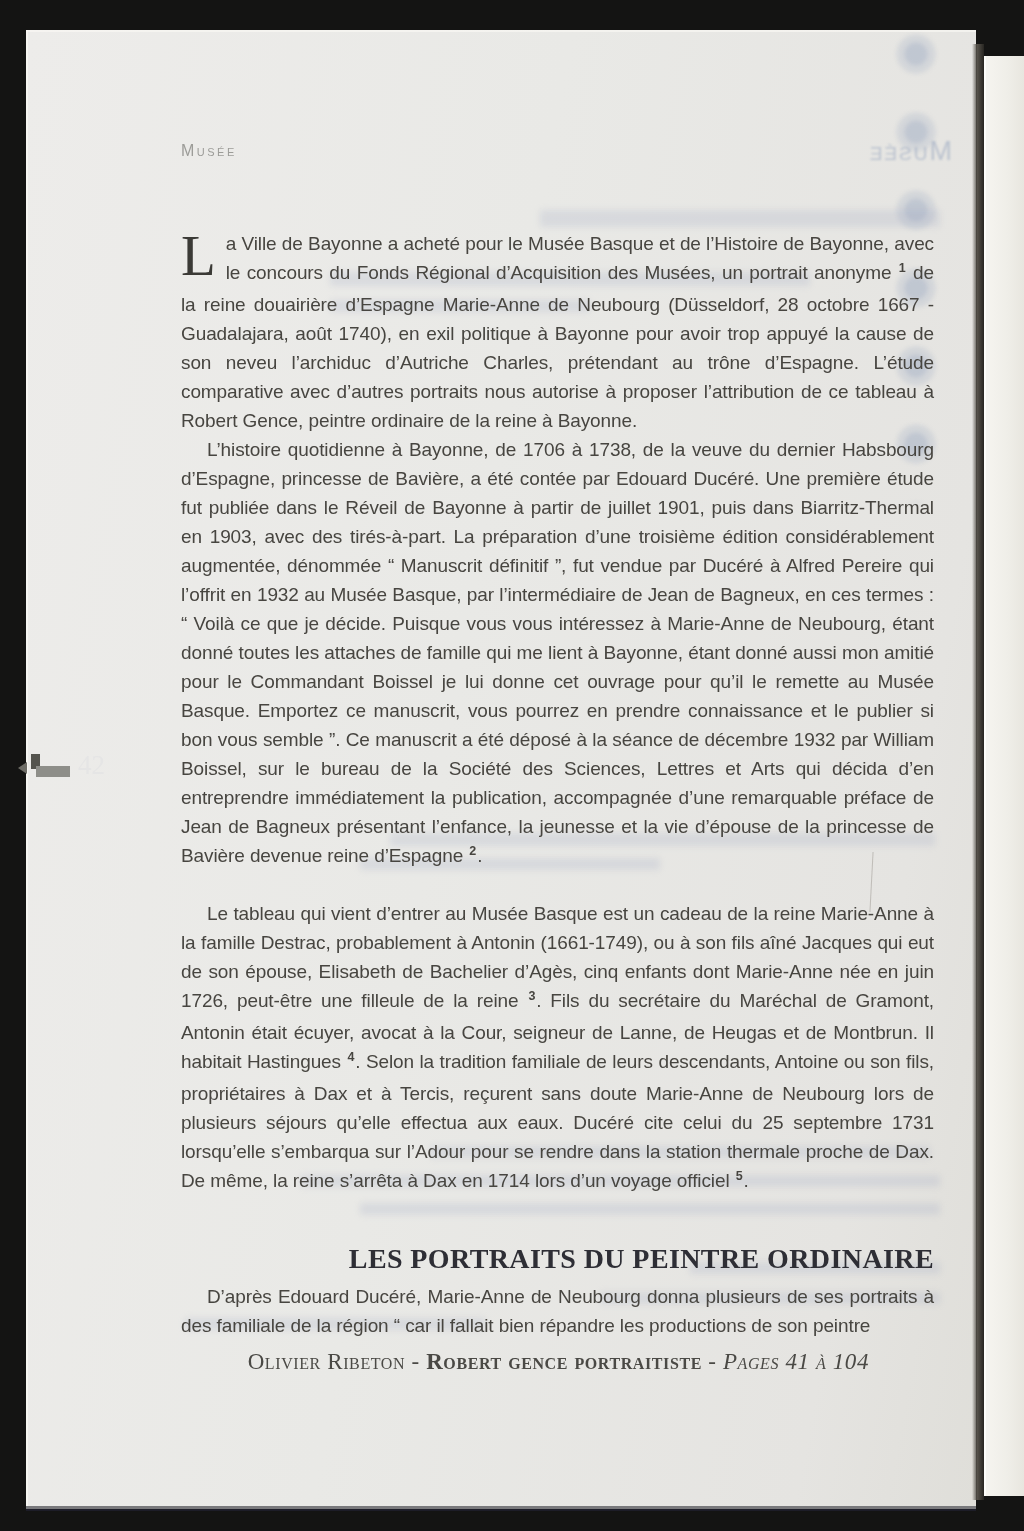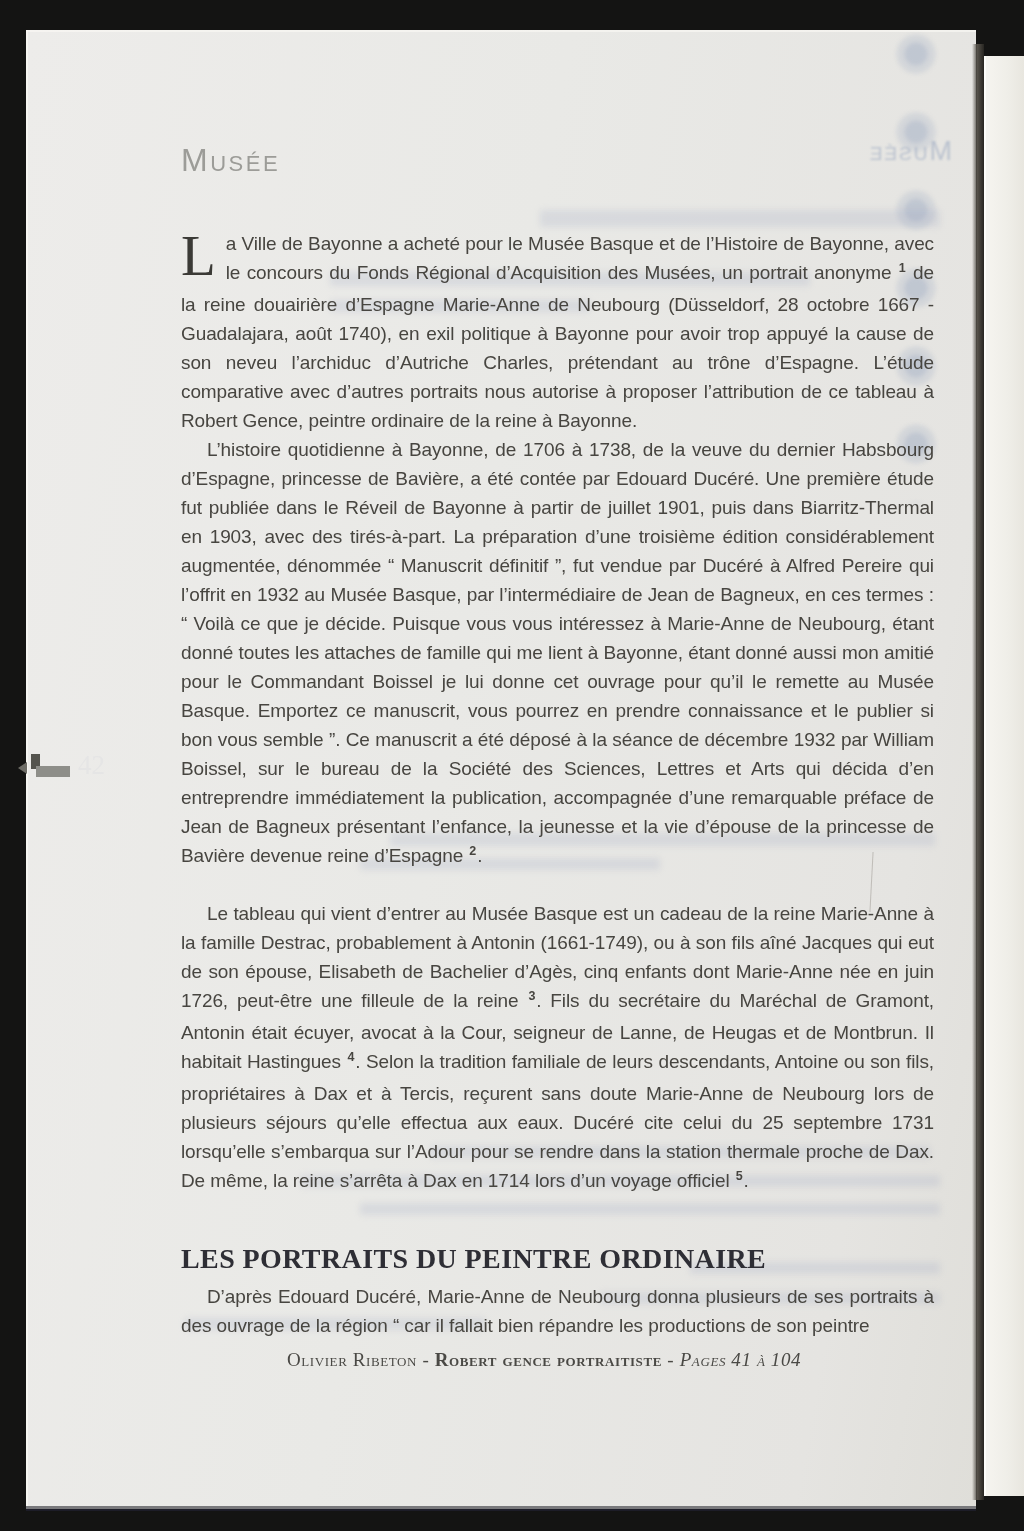--- a/index.html
+++ b/index.html
@@ -43,53 +43,53 @@
     color:rgba(152,166,192,.55);transform:scaleX(-1);
     filter:blur(1px);text-align:left;
   }
   .ghost-bar{
     position:absolute;background:rgba(150,162,188,.20);
     filter:blur(3px);border-radius:2px;
   }
   
   .kicker{
     position:absolute;left:155px;top:112px;
-    font-variant:small-caps;font-size:32px;letter-spacing:2.5px;
+    font-variant:small-caps;font-size:16px;letter-spacing:2.5px;
     color:#9c9c98;font-weight:400;
   }
   .content{
     position:absolute;left:155px;top:199px;width:753px;
     color:#474540;font-size:19px;line-height:29px;
     text-align:justify;letter-spacing:-0.1px;
   }
   .content p{margin:0;}
   .indent{text-indent:26px;}
   .para-gap{margin-top:26px !important;}
   .dropcap{
     float:left;
     font-family:"Liberation Serif", serif;
     font-size:57px;line-height:47px;
     padding:3px 10px 0 0;color:#3b3a36;
   }
   .subheading{
     font-family:"Liberation Serif", serif;
     font-size:28px;font-weight:700;letter-spacing:.4px;
     color:#2e2e35;margin:46px 0 9px 0 !important;
-    text-align:left;text-indent:0;
+    text-align:right;text-indent:0;
   }
   .run-n{}
   .run-b{font-weight:400;}
   .run-i{}
   .run-sup{font-weight:700;font-size:12.5px;position:relative;top:-7px;padding:0 1px;}
   
   .running-footer{
-    position:absolute;left:168px;top:1319px;width:700px;
+    position:absolute;left:143px;top:1319px;width:700px;
     font-family:"Liberation Serif", serif;
-    font-variant:small-caps;font-size:19px;letter-spacing:.6px;
-    color:#4a4945;text-align:center;
+    font-variant:small-caps;font-size:23px;letter-spacing:.6px;
+    color:#4a4945;text-align:right;
   }
   .running-footer .run-b{font-weight:700;}
   .running-footer .run-i{font-style:italic;font-variant:small-caps;}
   
   .pagenum-block{position:absolute;left:18px;top:748px;width:90px;height:40px;}
   .pn-arrow{
     position:absolute;left:0px;top:14px;width:0;height:0;
     border-top:6px solid transparent;border-bottom:6px solid transparent;
     border-right:9px solid #6d6c66;
   }
@@ -126,21 +126,21 @@
   <div class="ghost-bar" style="left:159px;top:1288px;width:300px;height:12px;"></div>
   <div class="scratch"></div>
 
   <div class="kicker">Musée</div>
 
   <div class="content">
     <p><span class="dropcap">L</span><span><span class="run-n">a Ville de Bayonne a acheté pour le Musée Basque et de l’Histoire de Bayonne, avec le concours du Fonds Régional d’Acquisition des Musées, un portrait anonyme </span><span class="run-sup">1</span><span class="run-n"> de la reine douairière d’Espagne Marie-Anne de Neubourg (Düsseldorf, 28 octobre 1667 - Guadalajara, août 1740), en exil politique à Bayonne pour avoir trop appuyé la cause de son neveu l’archiduc d’Autriche Charles, prétendant au trône d’Espagne. L’étude comparative avec d’autres portraits nous autorise à proposer l’attribution de ce tableau à Robert Gence, peintre ordinaire de la reine à Bayonne.</span></span></p>
     <p class="indent"><span class="run-n">L’histoire quotidienne à Bayonne, de 1706 à 1738, de la veuve du dernier Habsbourg d’Espagne, princesse de Bavière, a été contée par Edouard Ducéré. Une première étude fut publiée dans le </span><span class="run-b">Réveil de Bayonne</span><span class="run-n"> à partir de juillet 1901, puis dans </span><span class="run-b">Biarritz-Thermal</span><span class="run-n"> en 1903, avec des tirés-à-part. La préparation d’une troisième édition considérablement augmentée, dénommée “ </span><span class="run-i">Manuscrit définitif</span><span class="run-n"> ”, fut vendue par Ducéré à Alfred Pereire qui l’offrit en 1932 au Musée Basque, par l’intermédiaire de Jean de Bagneux, en ces termes : “ </span><span class="run-i">Voilà ce que je décide. Puisque vous vous intéressez à Marie-Anne de Neubourg, étant donné toutes les attaches de famille qui me lient à Bayonne, étant donné aussi mon amitié pour le Commandant Boissel je lui donne cet ouvrage pour qu’il le remette au Musée Basque. Emportez ce manuscrit, vous pourrez en prendre connaissance et le publier si bon vous semble</span><span class="run-n"> ”. Ce manuscrit a été déposé à la séance de décembre 1932 par William Boissel, sur le bureau de la Société des Sciences, Lettres et Arts qui décida d’en entreprendre immédiatement la publication, accompagnée d’une remarquable préface de Jean de Bagneux présentant l’enfance, la jeunesse et la vie d’épouse de la princesse de Bavière devenue reine d’Espagne </span><span class="run-sup">2</span><span class="run-n">.</span></p>
     <p class="indent para-gap"><span class="run-n">Le tableau qui vient d’entrer au Musée Basque est un cadeau de la reine Marie-Anne à la famille Destrac, probablement à Antonin (1661-1749), ou à son fils aîné Jacques qui eut de son épouse, Elisabeth de Bachelier d’Agès, cinq enfants dont Marie-Anne née en juin 1726, peut-être une filleule de la reine </span><span class="run-sup">3</span><span class="run-n">. Fils du secrétaire du Maréchal de Gramont, Antonin était écuyer, avocat à la Cour, seigneur de Lanne, de Heugas et de Montbrun. Il habitait Hastingues </span><span class="run-sup">4</span><span class="run-n">. Selon la tradition familiale de leurs descendants, Antoine ou son fils, propriétaires à Dax et à Tercis, reçurent sans doute Marie-Anne de Neubourg lors de plusieurs séjours qu’elle effectua aux eaux. Ducéré cite celui du 25 septembre 1731 lorsqu’elle s’embarqua sur l’Adour pour se rendre dans la station thermale proche de Dax. De même, la reine s’arrêta à Dax en 1714 lors d’un voyage officiel </span><span class="run-sup">5</span><span class="run-n">.</span></p>
     <p class="subheading">LES PORTRAITS DU PEINTRE ORDINAIRE</p>
-    <p class="indent"><span class="run-n">D’après Edouard Ducéré, Marie-Anne de Neubourg donna plusieurs de ses portraits à des ouvrage de la région “ </span><span class="run-i">car il fallait bien répandre les productions de son peintre</span></p>
+    <p class="indent"><span class="run-n">D’après Edouard Ducéré, Marie-Anne de Neubourg donna plusieurs de ses portraits à des familiale de la région “ </span><span class="run-i">car il fallait bien répandre les productions de son peintre</span></p>
   </div>
 
   <div class="running-footer"><span class="run-n">Olivier Ribeton - </span><span class="run-b">Robert gence portraitiste</span><span class="run-n"> - </span><span class="run-i">Pages 41 à 104</span></div>
 </div>
 
 <div class="pagenum-block">
   <div class="pn-arrow"></div>
   <div class="pn-square"></div>
   <div class="pn-bar"></div>
   <div class="pagenum">42</div>

